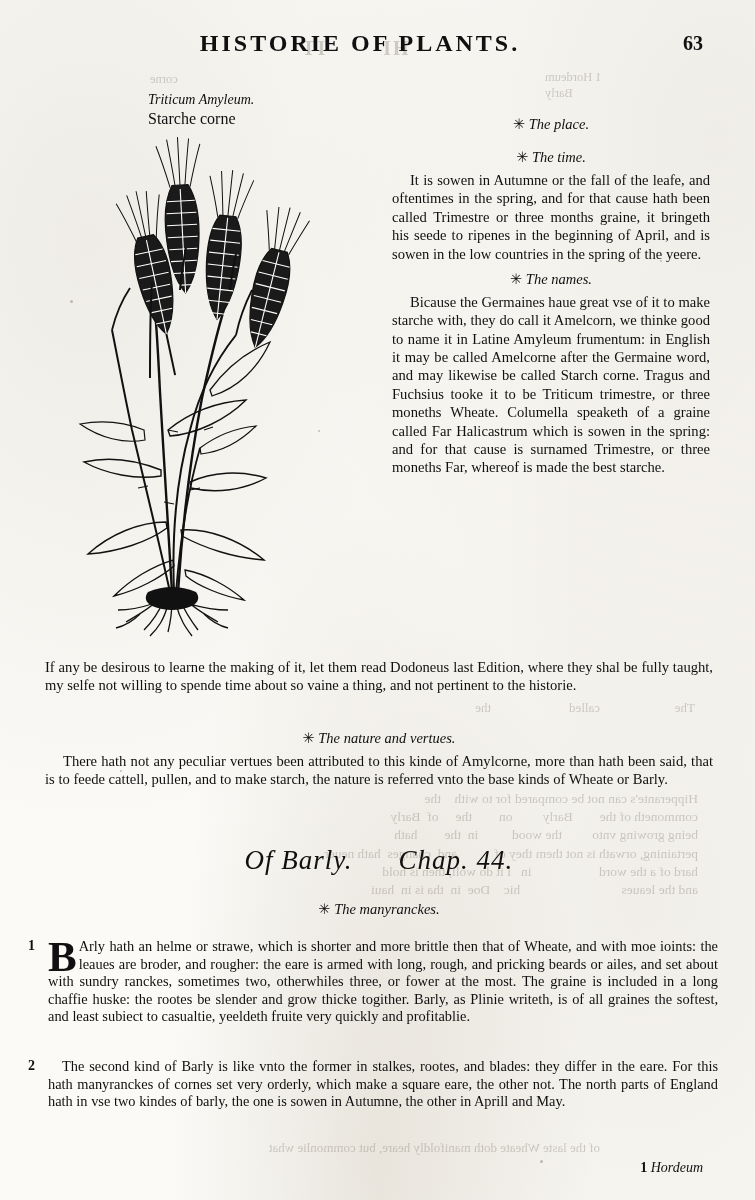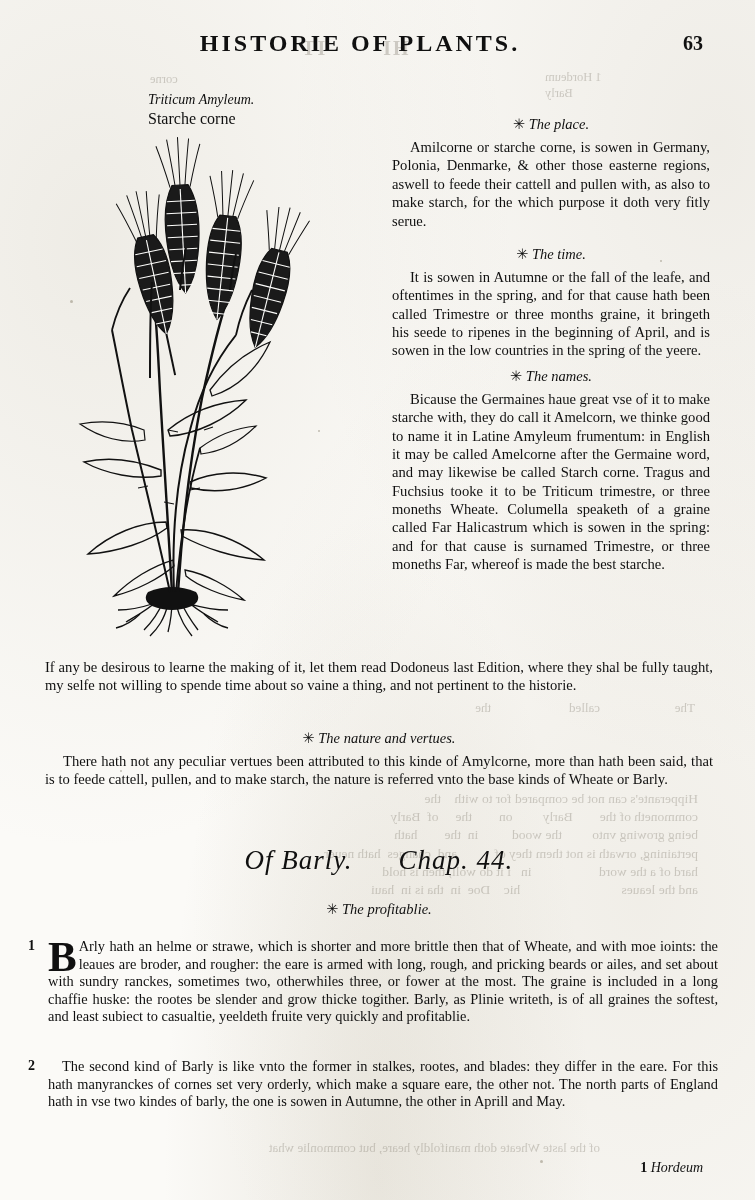--- a/index.html
+++ b/index.html
@@ -280,21 +280,20 @@
           <path d="M196 205 C200 186 206 172 212 160" stroke-width="1.8"></path>
           <path d="M72 200 C76 184 82 170 90 158" stroke-width="1.8"></path>
           <path d="M140 160 C142 140 144 128 146 118" stroke-width="2"></path>
         </g>
       </svg>
     </div>
 
     <div class="rcol">
 
       <div class="section-head"><span class="star">✳</span>&nbsp;<span>The place.</span></div>
-      <p class="body">Amilcorne or starche corne, is sowen in Germany, Polonia, Denmarke, &amp; other those easterne regions, aswell to feede their cattell and pullen with, as also to make starch, for the which purpose it doth very fitly serue.</p>
 
       <div class="section-head" style="margin-top:16px;"><span class="star">✳</span>&nbsp;<span>The time.</span></div>
       <p class="body">It is sowen in Autumne or the fall of the leafe, and oftentimes in the spring, and for that cause hath been called Trimestre or three months graine, it bringeth his seede to ripenes in the beginning of April, and is sowen in the low countries in the spring of the yeere.</p>
 
       <div class="section-head" style=""><span class="star">✳</span>&nbsp;<span>The names.</span></div>
       <p class="body">Bicause the Germaines haue great vse of it to make starche with, they do call it Amelcorn, we thinke good to name it in Latine Amyleum frumentum: in English it may be called Amelcorne after the Germaine word, and may likewise be called Starch corne. Tragus and Fuchsius tooke it to be Triticum trimestre, or three moneths Wheate. Columella speaketh of a graine called Far Halicastrum which is sowen in the spring: and for that cause is surnamed Trimestre, or three moneths Far, whereof is made the best starche.</p>
     </div>
 
     <div class="fullwide" style="top:722px;">
       <div class="section-head"><span class="star">✳</span>&nbsp;<span>The nature and vertues.</span></div>
@@ -303,21 +302,21 @@
 
     <div class="fullwide" style="top:658px;">
       <p class="body" style="text-indent:0;">If any be desirous to learne the making of it, let them read Dodoneus last Edition, where they shal be fully taught, my selfe not willing to spende time about so vaine a thing, and not pertinent to the historie.</p>
     </div>
 
     <div class="chaptitle" style="top:845px;">
       <span>Of Barly.</span><span class="gap"></span><span>Chap. 44.</span>
     </div>
 
     <div class="fullwide" style="top:900px; text-align:center;">
-      <span style="font-style:italic; font-size:14.5px;"><span class="star" style="font-style:normal;">✳</span>&nbsp;<span>The profitablie.</span></span>
+      <span style="font-style:italic; font-size:14.5px;"><span class="star" style="font-style:normal;">✳</span>&nbsp;<span>The manyranckes.</span></span>
     </div>
 
     <div class="numpar" style="top:938px;">
       <span class="parnum">1</span>
       <div style="margin-left:20px;">
         <span class="dropcap">B</span>
         <p class="body noind" style="font-size:14.4px; line-height:1.22;">Arly hath an helme or strawe, which is shorter and more brittle then that of Wheate, and with moe ioints: the leaues are broder, and rougher: the eare is armed with long, rough, and pricking beards or ailes, and set about with sundry ranckes, sometimes two, otherwhiles three, or fower at the most. The graine is included in a long chaffie huske: the rootes be slender and grow thicke togither. Barly, as Plinie writeth, is of all graines the softest, and least subiect to casualtie, yeeldeth fruite very quickly and profitablie.</p>
       </div>
     </div>
 

